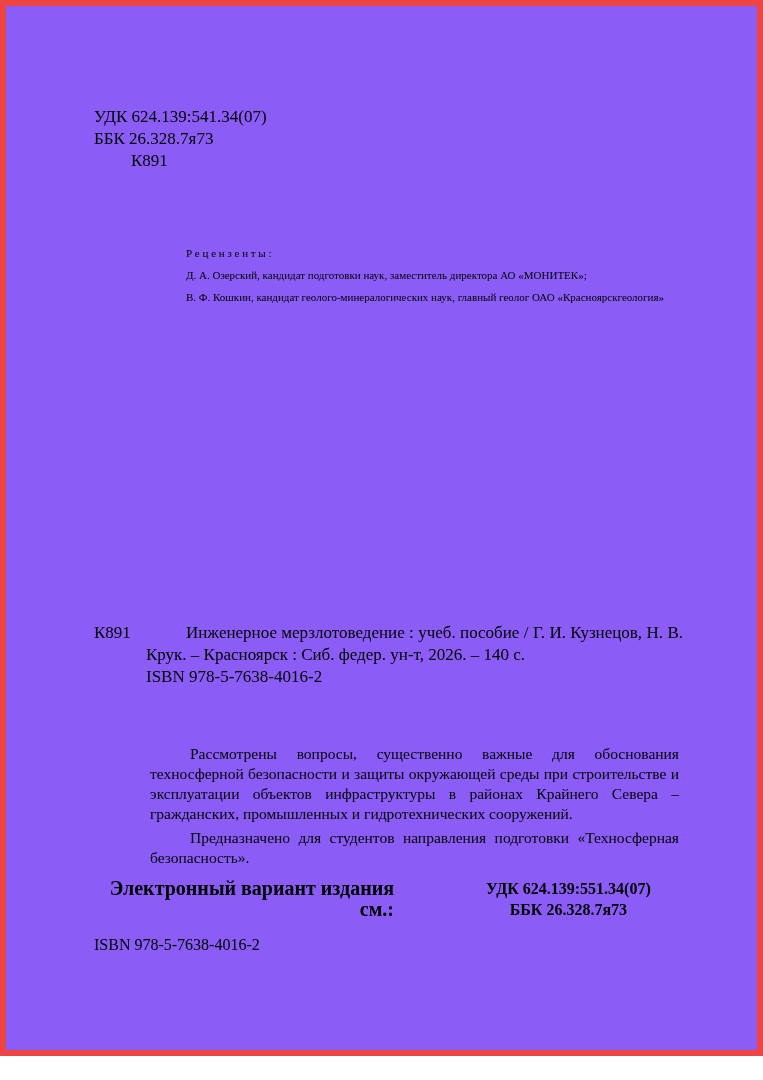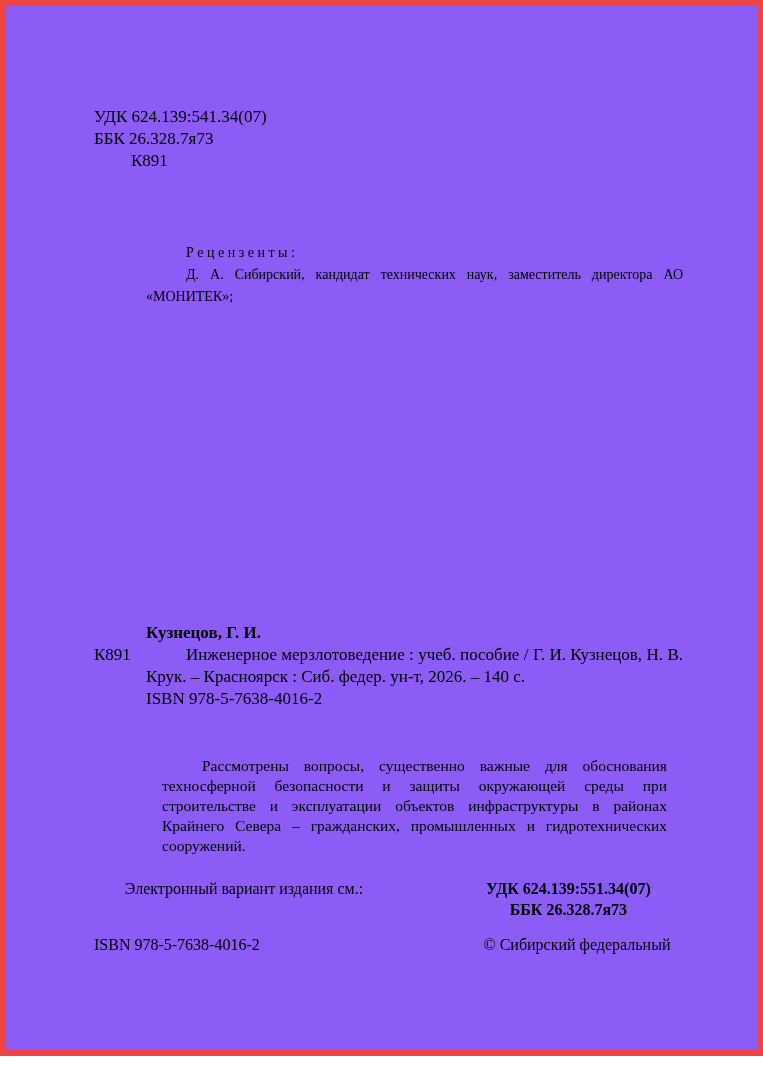--- a/index.html
+++ b/index.html
@@ -27,21 +27,21 @@
     font-size: 17px;
     line-height: 22px;
   }
   .top-codes .code-line { padding-left: 37px; }
 
   
   .reviewers {
     left: 140px;
     top: 236px;
     width: 537px;
-    font-size: 14px;
+    font-size: 11px;
     line-height: 22px;
   }
   .reviewers p {
     margin: 0;
     text-indent: 40px;
     text-align: justify;
   }
   .reviewers p.heading { text-align: left; }
 
   
@@ -68,34 +68,34 @@
 
   
   .annotation {
     left: 140px;
     top: 734px;
     width: 537px;
     font-size: 15.5px;
     line-height: 20px;
   }
   .annotation p {
-    margin: 16px;
+    margin: 4px;
     text-indent: 40px;
     text-align: justify;
   }
 
   
   .footer-left {
     left: 88px;
     top: 872px;
     width: 300px;
-    font-size: 16px;
+    font-size: 20px;
     line-height: 21px;
-    font-weight: normal;
-    text-align: center;
+    font-weight: bold;
+    text-align: right;
   }
   .footer-right {
     left: 480px;
     top: 872px;
     font-size: 16px;
     line-height: 21px;
     font-weight: bold;
     text-align: center;
   }
 
@@ -121,44 +121,44 @@
 <div class="page">
 
   <div class="block top-codes">
     <div>УДК 624.139:541.34(07)</div>
     <div>ББК 26.328.7я73</div>
     <div class="code-line">К891</div>
   </div>
 
   <div class="block reviewers">
     <p class="heading">Р е ц е н з е н т ы :</p>
-    <p>Д. А. Сибирский, кандидат технических наук, заместитель директора АО «МОНИТЕК»;</p>
+    <p>Д. А. Озерский, кандидат подготовки наук, заместитель директора АО «МОНИТЕК»;</p>
+    <p>В. Ф. Кошкин, кандидат геолого-минералогических наук, главный геолог ОАО «Красноярскгеология»</p>
   </div>
 
   <div class="block entry">
-    <p class="author">Кузнецов, Г. И.</p>
     <p class="desc">
       <span class="entry-code">К891</span>
       <span>Инженерное мерзлотоведение : учеб. пособие / Г. И. Кузнецов, Н. В. Крук. – Красноярск : Сиб. федер. ун-т, 2026. – 140 с.</span>
     </p>
     <p>ISBN 978-5-7638-4016-2</p>
   </div>
 
   <div class="block annotation">
     <p>Рассмотрены вопросы, существенно важные для обоснования техносферной безопасности и защиты окружающей среды при строительстве и эксплуатации объектов инфраструктуры в районах Крайнего Севера – гражданских, промышленных и гидротехнических сооружений.</p>
+    <p>Предназначено для студентов направления подготовки «Техносферная безопасность».</p>
   </div>
 
   <div class="block footer-left">
     <div>Электронный вариант издания см.:</div>
   </div>
 
   <div class="block footer-right">
     <div>УДК 624.139:551.34(07)</div>
     <div>ББК 26.328.7я73</div>
   </div>
 
   <div class="block isbn-bottom">ISBN 978-5-7638-4016-2</div>
 
   <div class="block copyright">
-    <div>© Сибирский федеральный</div>
   </div>
 
 </div>
 
 </body></html>

